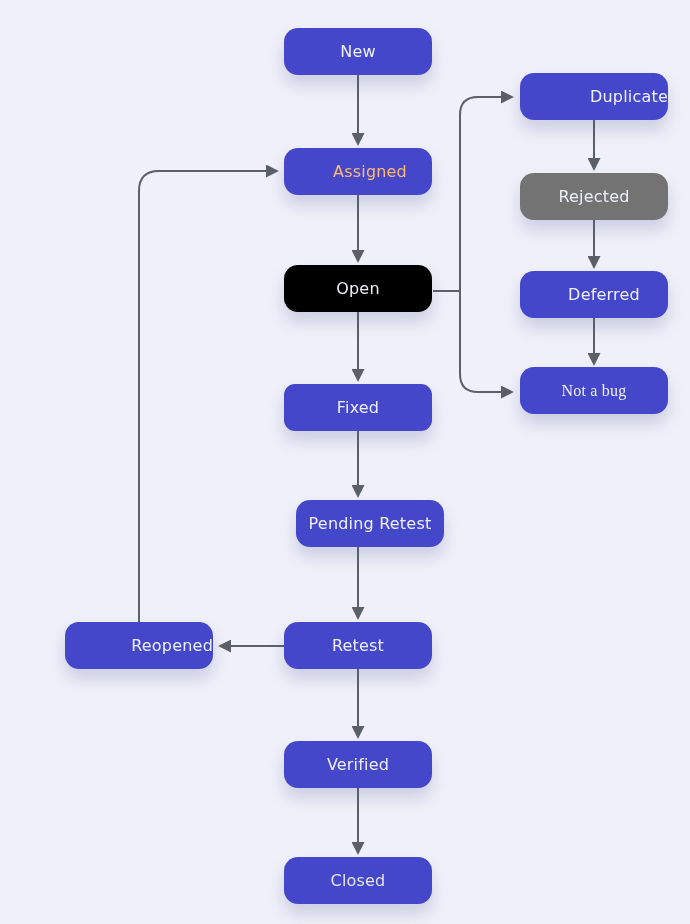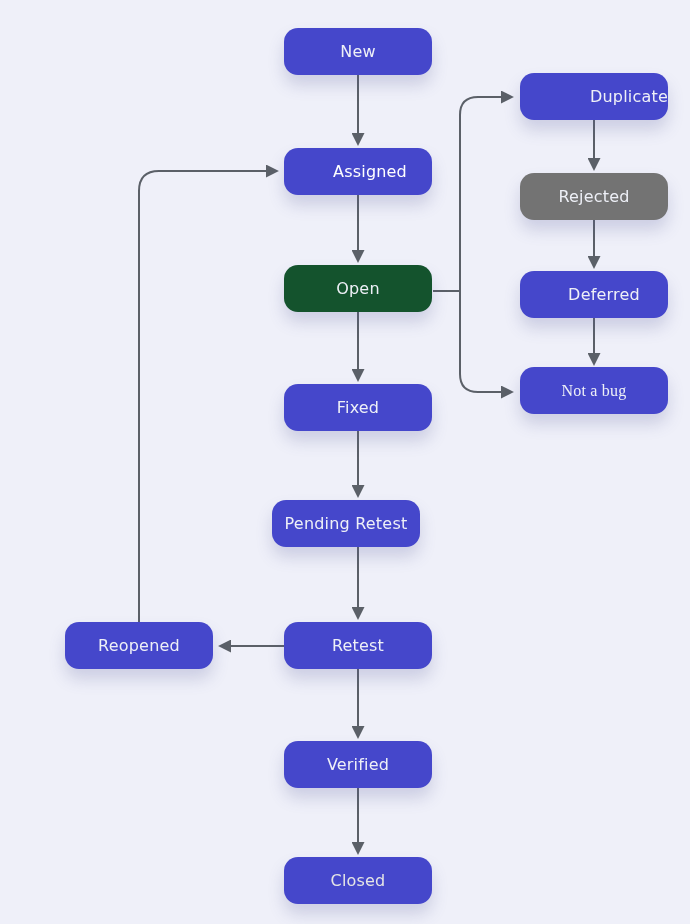--- a/index.html
+++ b/index.html
@@ -40,22 +40,22 @@
     justify-content: center;
     font-size: 16px;
     font-weight: 500;
     letter-spacing: 0.2px;
     box-shadow: 0 10px 16px rgba(80, 85, 150, 0.22);
   }
   
   .n-new            { left: 252px; top: 28px; }
   .n-assigned       { left: 252px; top: 148px; }
   .n-open           { left: 252px; top: 265px; }
-  .n-fixed          { left: 252px; top: 384px; }
-  .n-pending-retest { left: 240px; top: 500px; }
+  .n-fixed          { left: 252px; top: 384px; border-radius: 11px; }
+  .n-pending-retest { left: 264px; top: 500px; }
   .n-retest         { left: 252px; top: 622px; }
   .n-verified       { left: 252px; top: 741px; }
   .n-closed         { left: 252px; top: 857px; }
   .n-reopened       { left: 33px;  top: 622px; }
   .n-duplicate      { left: 488px; top: 73px; justify-content: flex-end; }
   .n-rejected       { left: 488px; top: 173px; }
   .n-deferred       { left: 488px; top: 271px; padding-left: 20px; }
   .n-not-a-bug      { left: 488px; top: 367px; font-family: Liberation Serif, serif; }
 </style>
 </head>
@@ -87,42 +87,42 @@
     <path class="edge" d="M 562 318 L 562 364" marker-end="url(#arrowhead)"></path>
 
     <path class="edge" d="M 252 646 L 188 646" marker-end="url(#arrowhead)"></path>
 
     <path class="edge" d="M 107 622 L 107 191 Q 107 171 127 171 L 245 171" marker-end="url(#arrowhead)"></path>
   </svg>
 
   <div class="node n-new" style="background: rgb(69, 71, 203); color: rgb(238, 240, 247);">
     <span>New</span>
   </div>
-  <div class="node n-assigned" style="background: rgb(69, 71, 203); color: #ffffff; padding-left: 24px;">
+  <div class="node n-assigned" style="background: rgb(69, 71, 203); color: #fdba74; padding-left: 24px;">
     <span>Assigned</span>
   </div>
-  <div class="node n-open" style="background: #14532d; color: rgb(238, 240, 247);">
+  <div class="node n-open" style="background: #000000; color: rgb(238, 240, 247);">
     <span>Open</span>
   </div>
   <div class="node n-fixed" style="background: rgb(69, 71, 203); color: rgb(238, 240, 247);">
     <span>Fixed</span>
   </div>
   <div class="node n-pending-retest" style="background: rgb(69, 71, 203); color: rgb(238, 240, 247);">
     <span>Pending Retest</span>
   </div>
   <div class="node n-retest" style="background: rgb(69, 71, 203); color: rgb(238, 240, 247);">
     <span>Retest</span>
   </div>
   <div class="node n-verified" style="background: rgb(69, 71, 203); color: rgb(238, 240, 247);">
     <span>Verified</span>
   </div>
   <div class="node n-closed" style="background: rgb(69, 71, 203); color: #e5e5e5;">
     <span>Closed</span>
   </div>
-  <div class="node n-reopened" style="background: rgb(69, 71, 203); color: rgb(238, 240, 247);">
+  <div class="node n-reopened" style="background: rgb(69, 71, 203); color: rgb(238, 240, 247); justify-content: flex-end;">
     <span>Reopened</span>
   </div>
   <div class="node n-duplicate" style="background: rgb(69, 71, 203); color: rgb(238, 240, 247);">
     <span>Duplicate</span>
   </div>
   <div class="node n-rejected" style="background: #737373; color: rgb(238, 240, 247);">
     <span>Rejected</span>
   </div>
   <div class="node n-deferred" style="background: rgb(69, 71, 203); color: rgb(238, 240, 247);">
     <span>Deferred</span>

